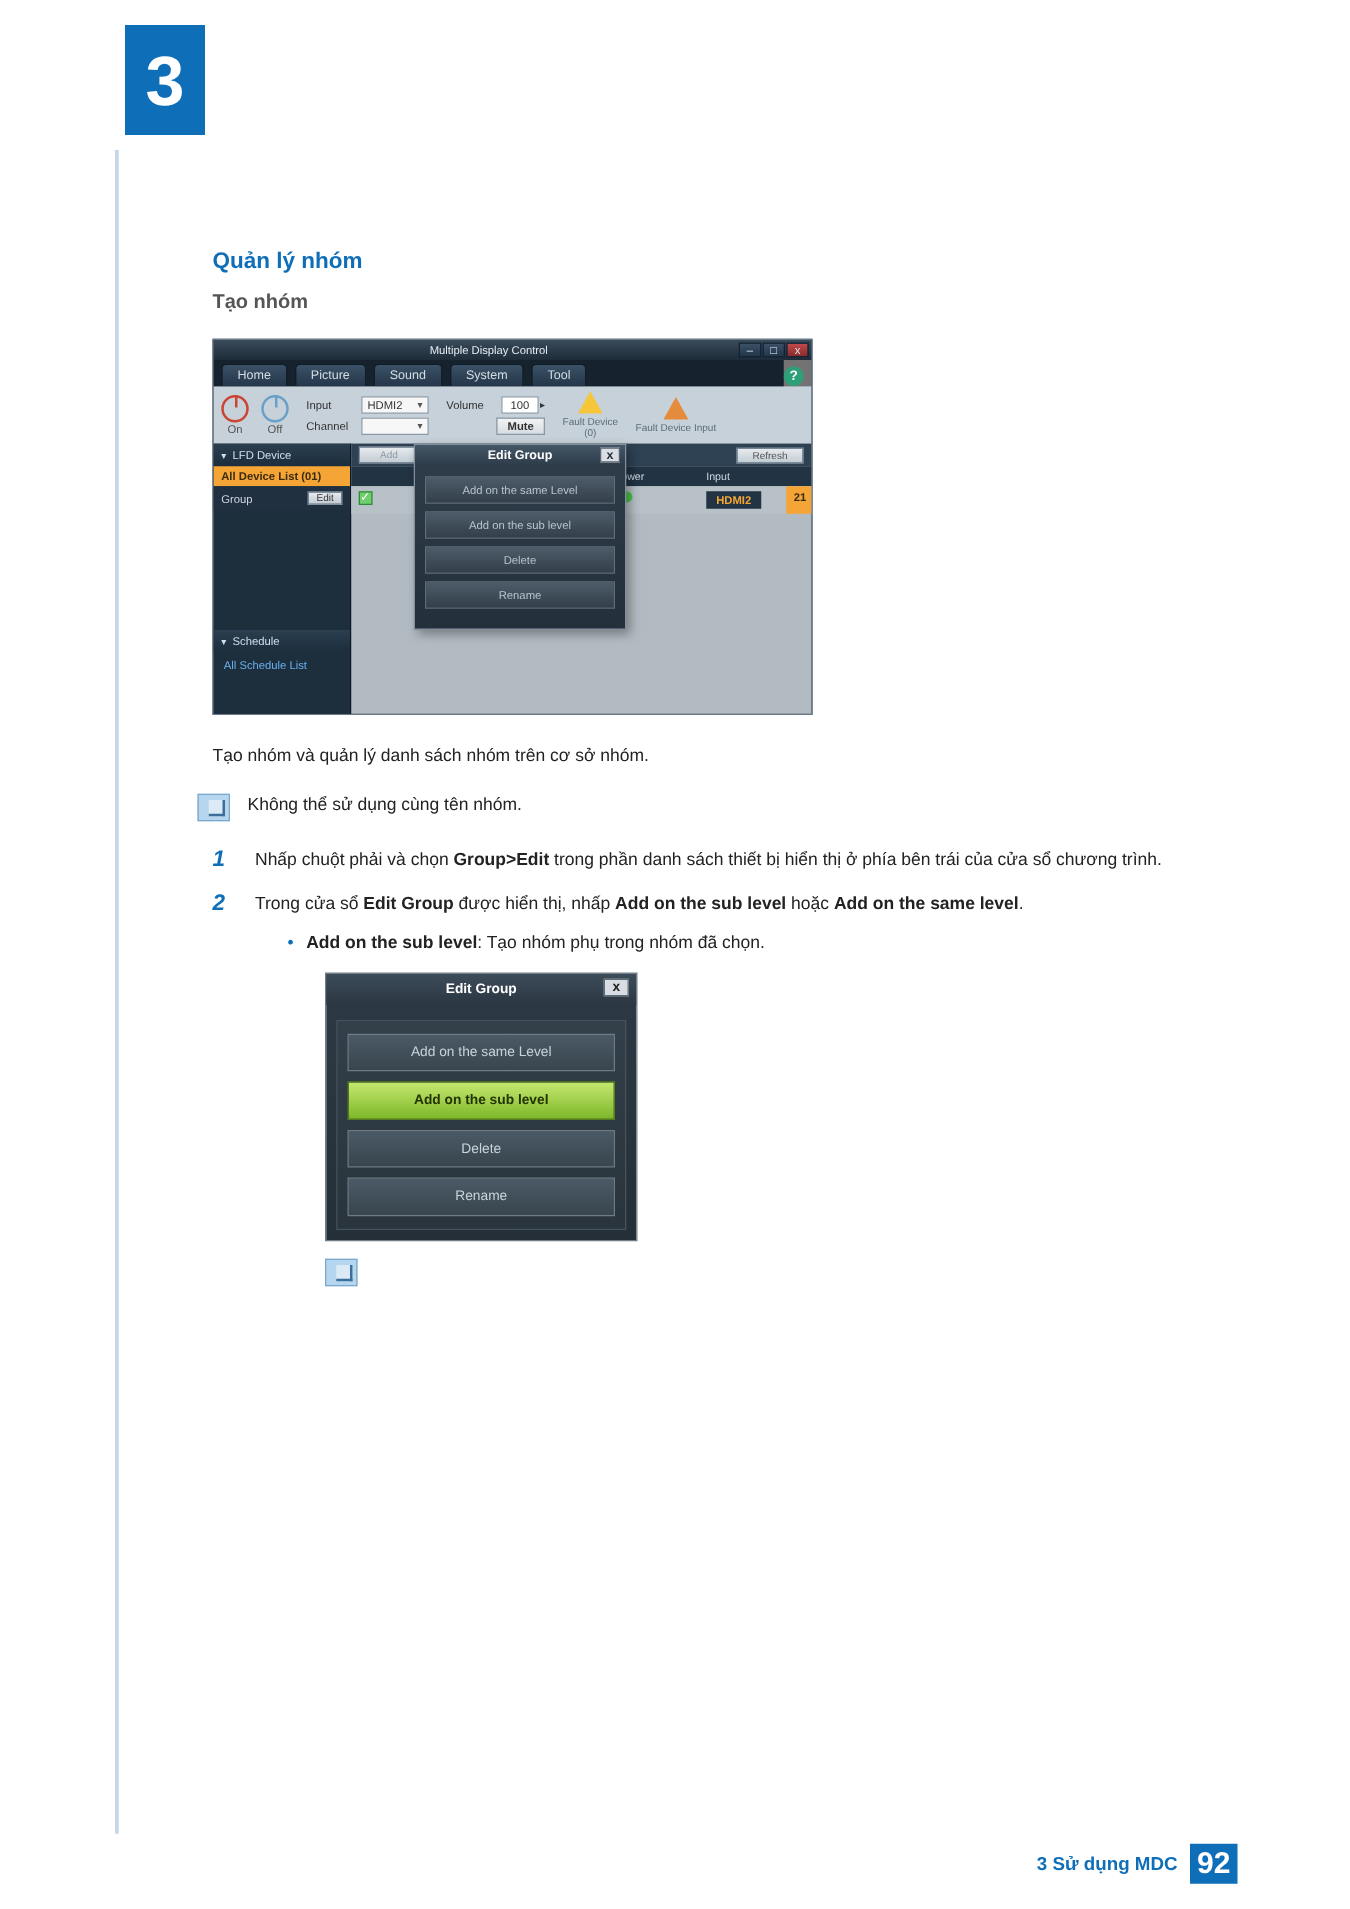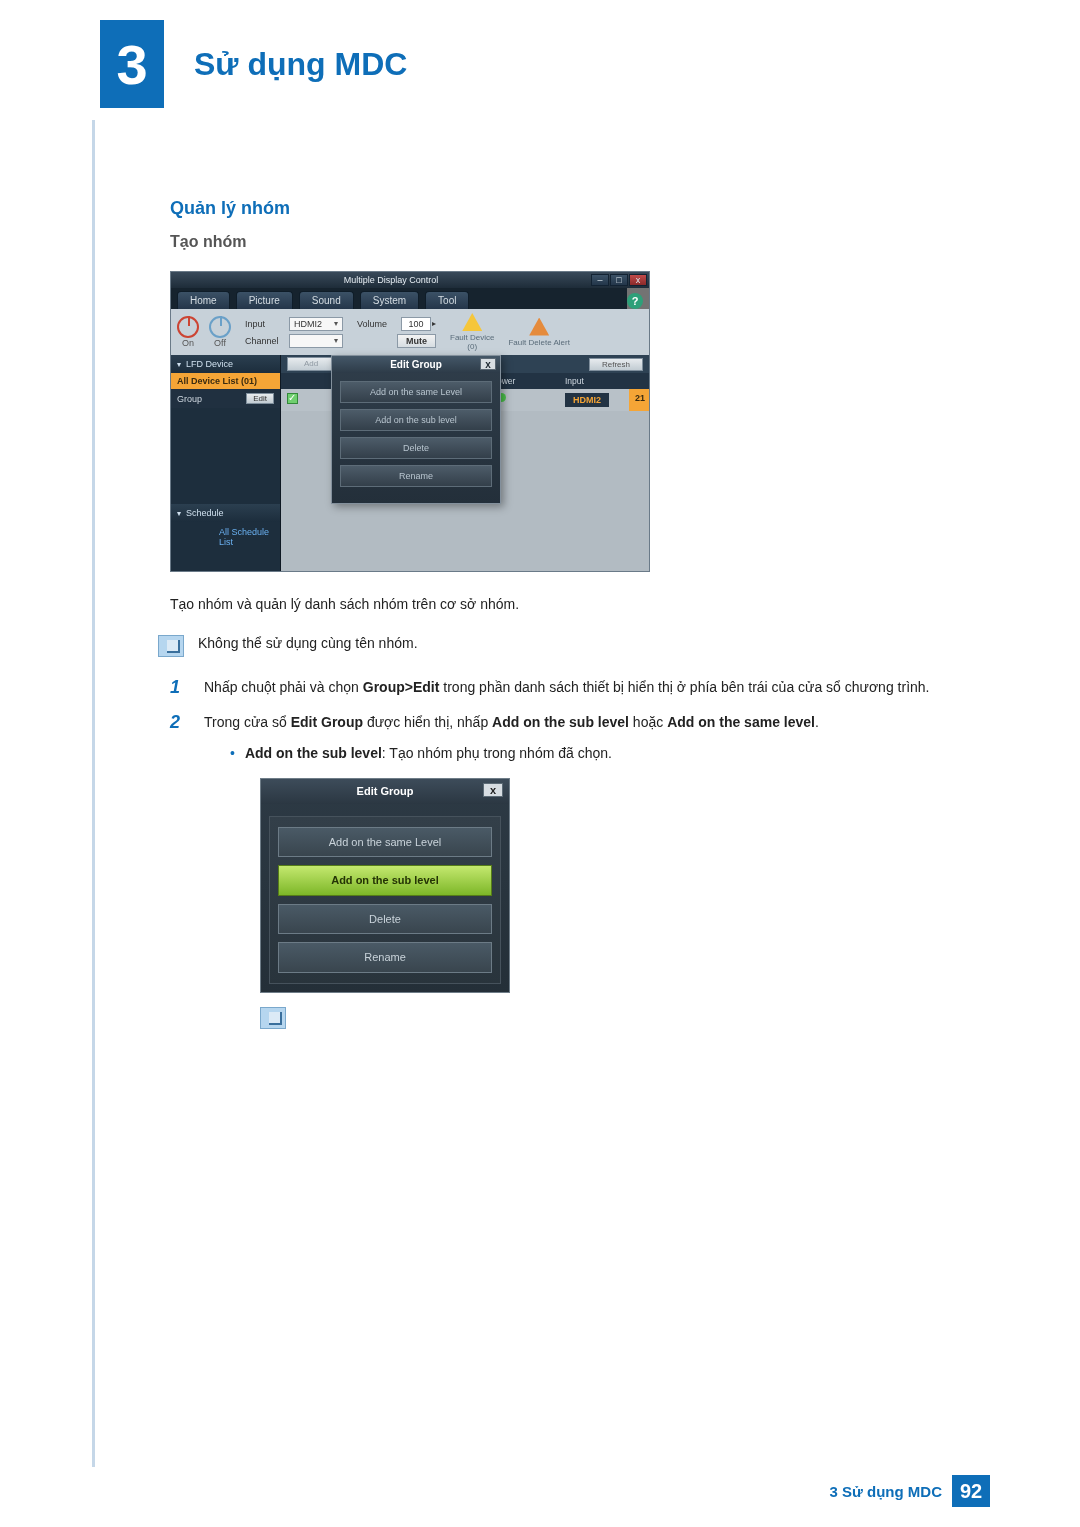--- a/index.html
+++ b/index.html
@@ -181,21 +181,21 @@
   }
 
   .app-body { display:flex; }
   .left-col { width:110px; background:#1d2e3d; border-right:1px solid #0e1822; }
   .panel-head { background:linear-gradient(#2b3f50,#1c2d3c); color:#cfe0ee; font-size:9px; padding:4px 6px; display:flex; align-items:center; gap:5px; }
   .panel-head .arrow { font-size:8px; }
   .all-dev { background:#f5a536; color:#3a2b10; font-size:9px; padding:3px 6px; font-weight:bold; }
   .group-row { display:flex; align-items:center; justify-content:space-between; padding:4px 6px; background:#203040; font-size:9px; }
   .group-row .edit { background:linear-gradient(#e7ebee,#c2ccd3); border:1px solid #7f8f9d; color:#333; font-size:8px; padding:0 6px; }
   .sched-head { margin-top:96px; }
-  .sched-item { color:#6ab0f0; font-size:9px; padding:5px 8px;margin-left:40px; }
+  .sched-item { color:#6ab0f0; font-size:9px; padding:5px 8px; }
 
   .right-col { flex:1; background:#b2bbc2; position:relative; }
   .right-head { display:flex; background:#2e4254; height:18px; font-size:9px; color:#c7d3dd; }
   .add-btn { background:linear-gradient(#e7ebee,#c2ccd3); border:1px solid #7f8f9d; color:#8f99a2; font-size:8px; padding:1px 16px; margin:2px 6px; }
   .refresh-area { margin-left:auto; display:flex; align-items:center; padding-right:6px; gap:6px; }
   .refresh-btn { background:linear-gradient(#e7ebee,#c2ccd3); border:1px solid #7f8f9d; color:#555; font-size:8px; padding:1px 12px; }
   .col-head-row { display:flex; background:#223344; font-size:8.5px; }
   .col-head-row > div { padding:3px 6px; }
   .data-row { display:flex; background:#b8c1c8; font-size:9px; }
   .data-row > div { padding:4px 6px; }
@@ -280,32 +280,31 @@
     bottom:20px; left:0; right:0;
     display:flex; justify-content:flex-end;
     align-items:center; gap:10px;
     padding-right:90px;
   }
   .footer .label { color:#0e6eb8; font-weight:bold; font-size:15px; }
   .footer .pg {
     background:#0e6eb8; color:#fff;
     width:38px; height:32px;
     display:flex; align-items:center; justify-content:center;
-    font-size:20px; font-weight:bold;
+    font-size:24px; font-weight:bold;
   }
 </style>
 </head>
 <body>
 
 <div class="page">
   <div class="side-bar"></div>
 
   <div class="chapter-head">
     <div class="chapter-num">3</div>
-    <div class="chapter-title">Sử dụng MDC</div>
   </div>
 
   <h2 class="section">Quản lý nhóm</h2>
   <h3 class="subsection">Tạo nhóm</h3>
 
   <div class="app-shot">
     <div class="app-titlebar">
       <span class="t">Multiple Display Control</span>
       <div class="win-btns">
         <div class="win-btn">–</div>
@@ -360,21 +359,21 @@
           <div class="btn-small">Mute</div>
         </div>
       </div>
       <div class="warn-col">
         <div class="warn-tri"></div>
         <span>Fault Device</span>
         <span>(0)</span>
       </div>
       <div class="warn-col">
         <div class="warn-tri" style="background:#e58b3c;"></div>
-        <span>Fault Delete Alert</span>
+        <span>Fault Device Input</span>
       </div>
     </div>
 
     <div class="app-body">
       <div class="left-col">
         <div class="panel-head">
             <span class="arrow">▾</span>
             <span>LFD Device</span>
           </div>
         <div class="all-dev">All Device List (01)</div>

